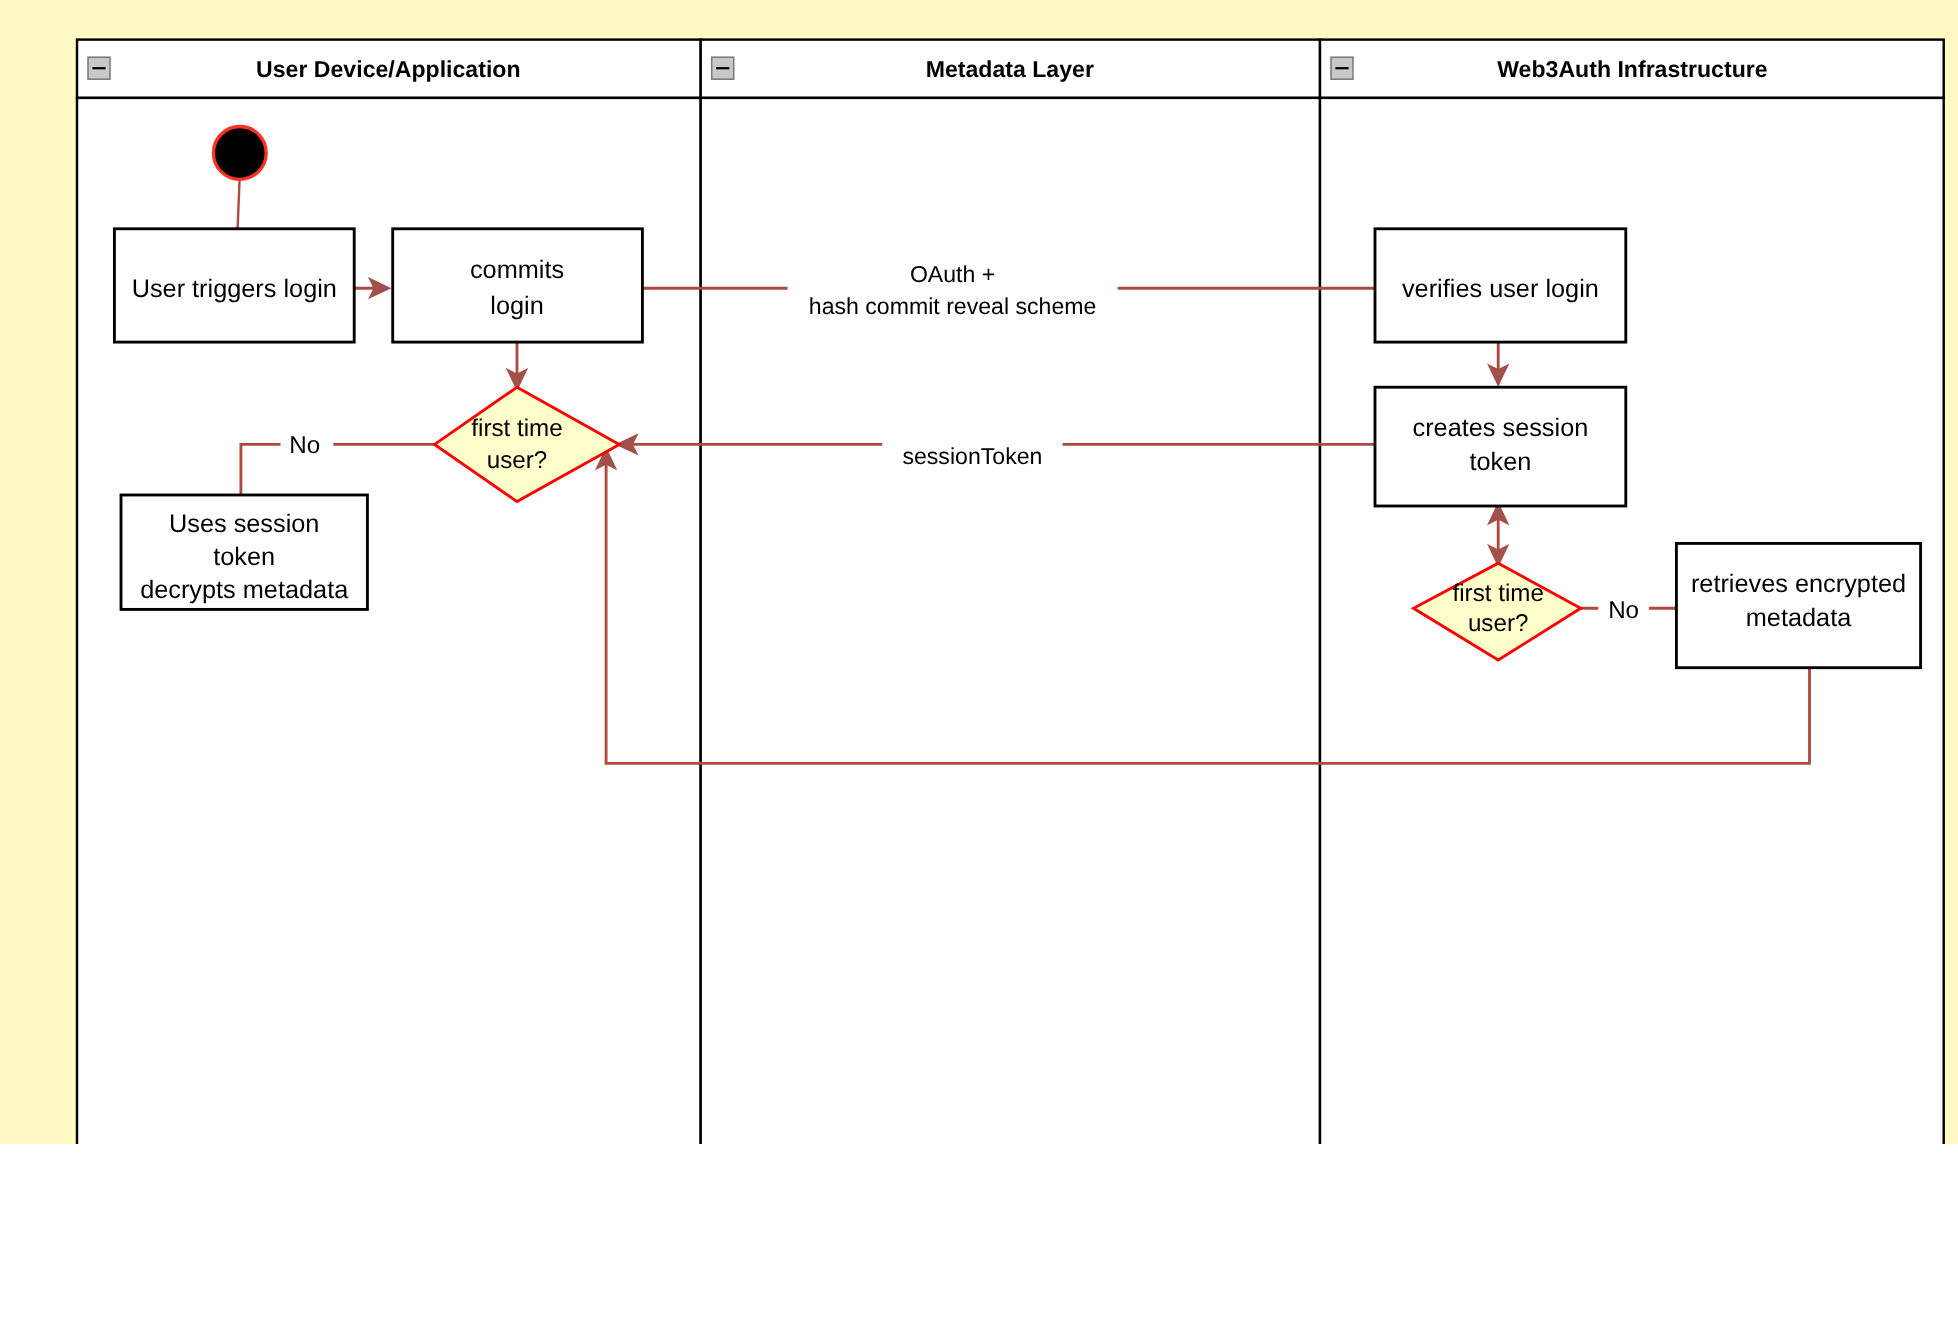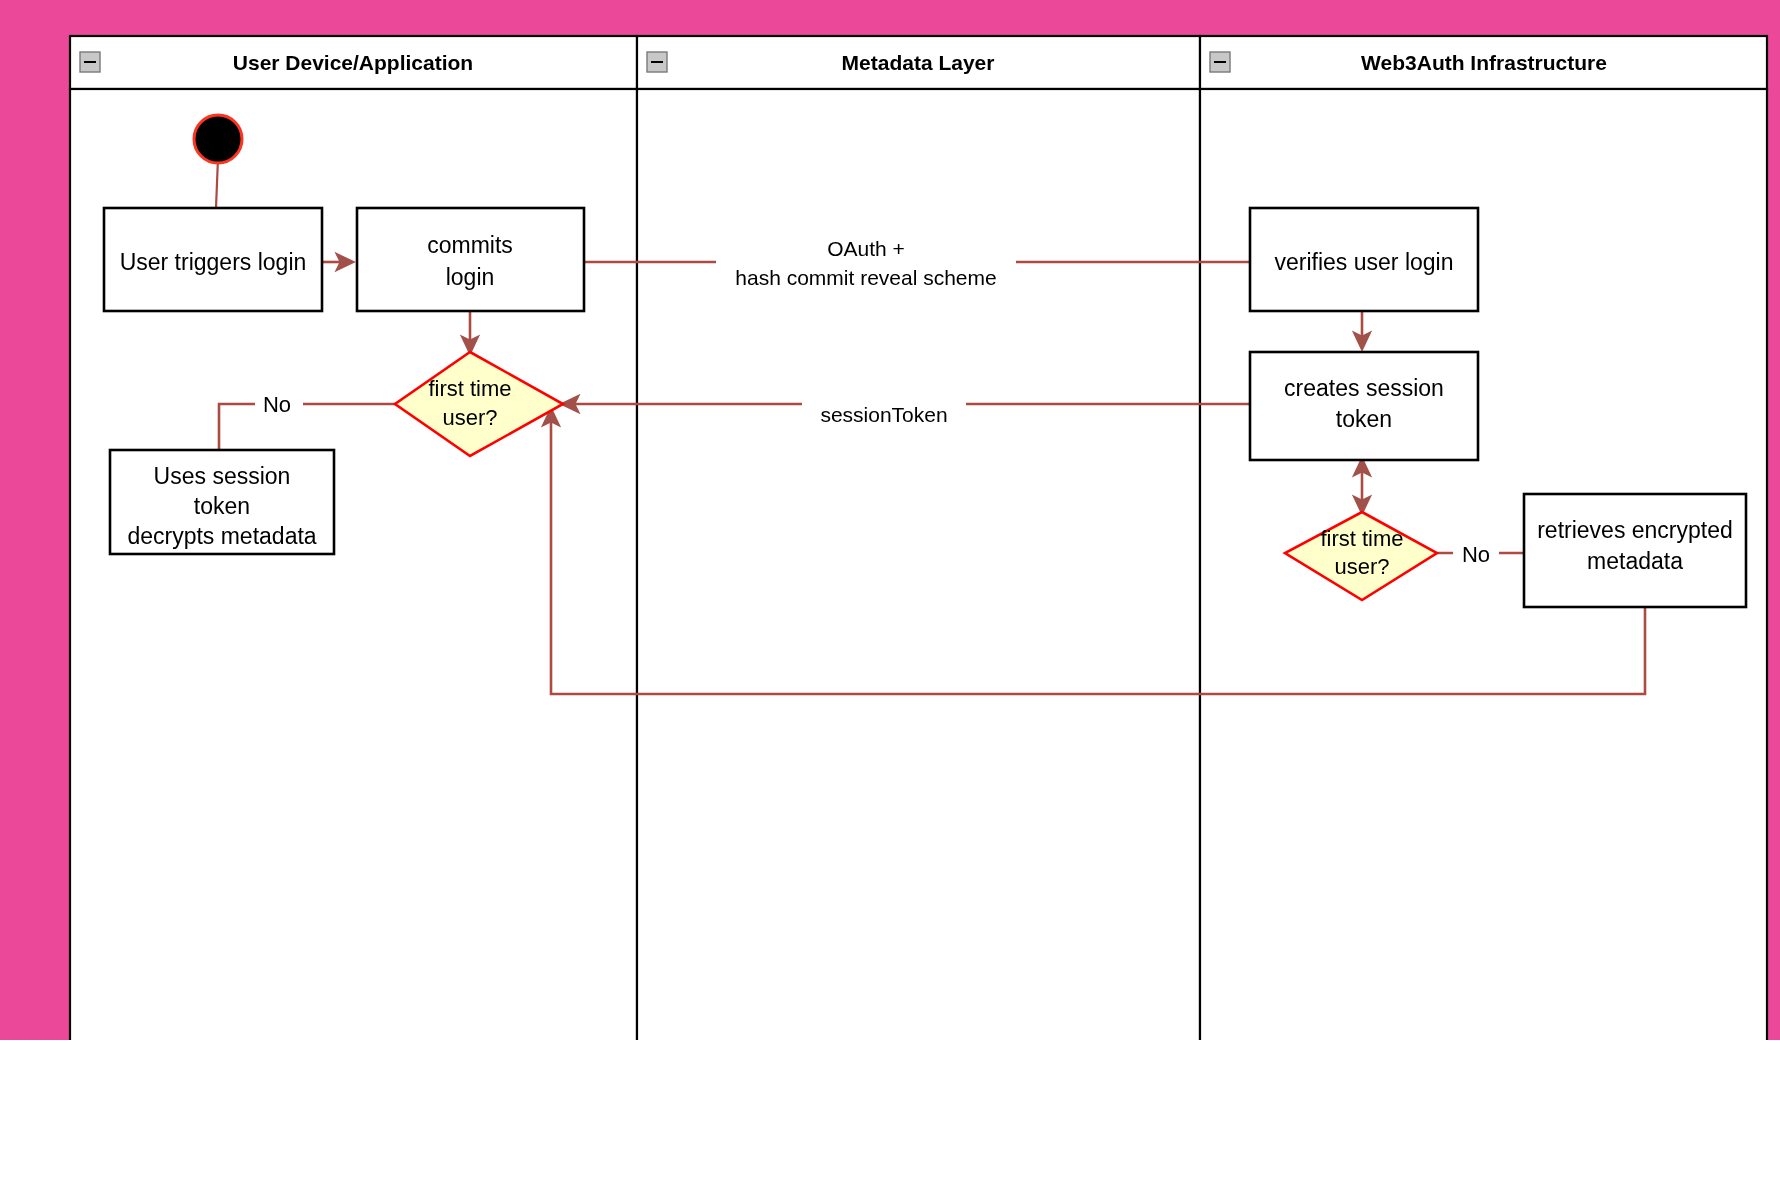--- a/index.html
+++ b/index.html
@@ -5,21 +5,21 @@
   html, body {
     margin: 0;
     padding: 0;
     background: #ffffff;
     font-family: "Liberation Sans", sans-serif;
   }
   #canvas {
     position: relative;
     width: 1780px;
     height: 1040px;
-    background: #ec4899;
+    background: #fef9c3;
     overflow: hidden;
   }
   svg.diagram {
     position: absolute;
     left: 0;
     top: 0;
     width: 1780px;
     height: 1202px;
     display: block;
   }

